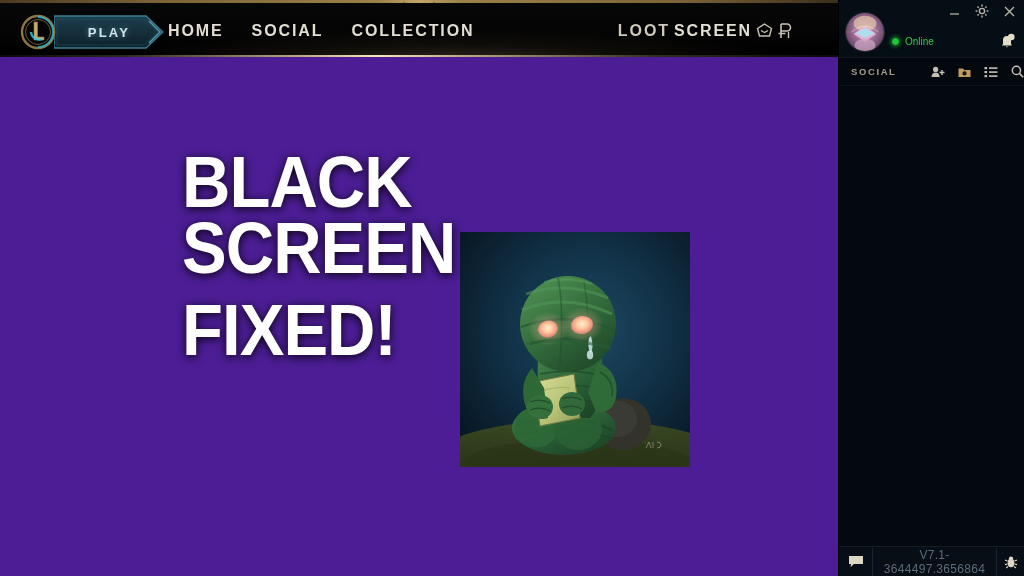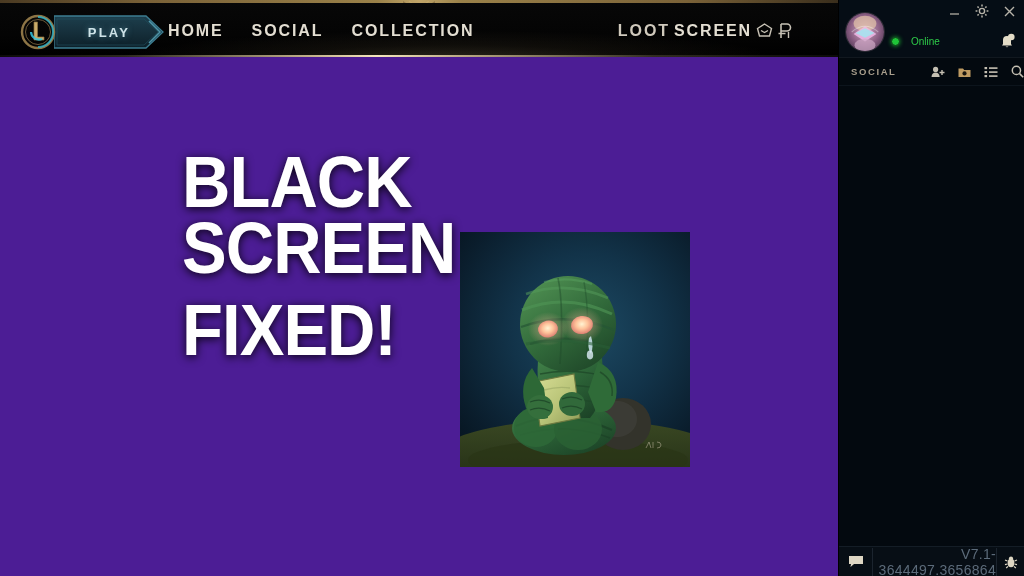--- a/index.html
+++ b/index.html
@@ -156,21 +156,21 @@
   .avatar {
     position:absolute; top:12px; left:6px;
     width:40px; height:40px; border-radius:50%;
     overflow:hidden;
     border:1px solid #2b2a33;
     cursor:pointer;
   }
   .avatar-canvas { position:absolute; inset:0; }
   .status {
     position:absolute; left:52px; top:36px;
-    display:flex; align-items:center; gap:11px;
+    display:flex; align-items:center; gap:5px;
   }
   .status-dot {
     width:9px; height:9px; border-radius:50%;
     background:#1fc438;
     box-shadow:0 0 4px rgba(31,196,56,0.8);
     border:1px solid #0d3f17;
   }
   .status-text { color:#2ecb49; font-size:10px; }
   .bell {
     position:absolute; right:9px; top:33px;
@@ -204,23 +204,23 @@
     display:flex; align-items:center;
   }
   .foot-chat {
     width:34px; height:28px;
     display:flex; align-items:center; justify-content:center;
     border-right:1px solid #1b242e;
     cursor:pointer;
   }
   .foot-version {
     flex:1;
-    text-align:right;
+    text-align:center;
     color:#5c6b7a;
-    font-size:14px;
+    font-size:12px;
     letter-spacing:0.3px;
     font-family:"Liberation Sans", sans-serif;
   }
   .foot-bug {
     width:28px; height:28px;
     display:flex; align-items:center; justify-content:center;
     border-left:1px solid #1b242e;
     cursor:pointer;
   }
 </style>

